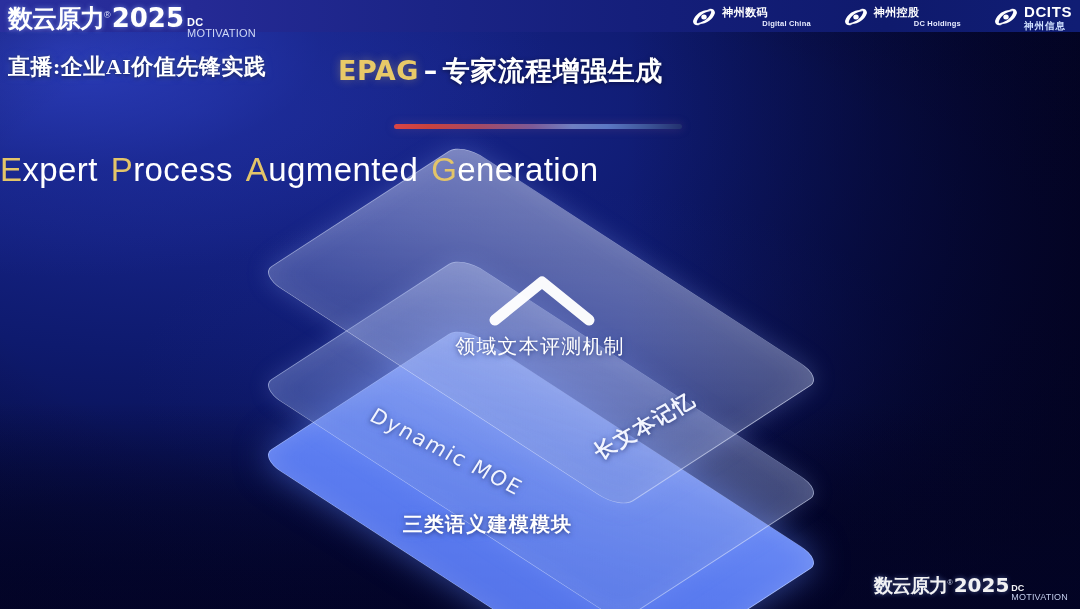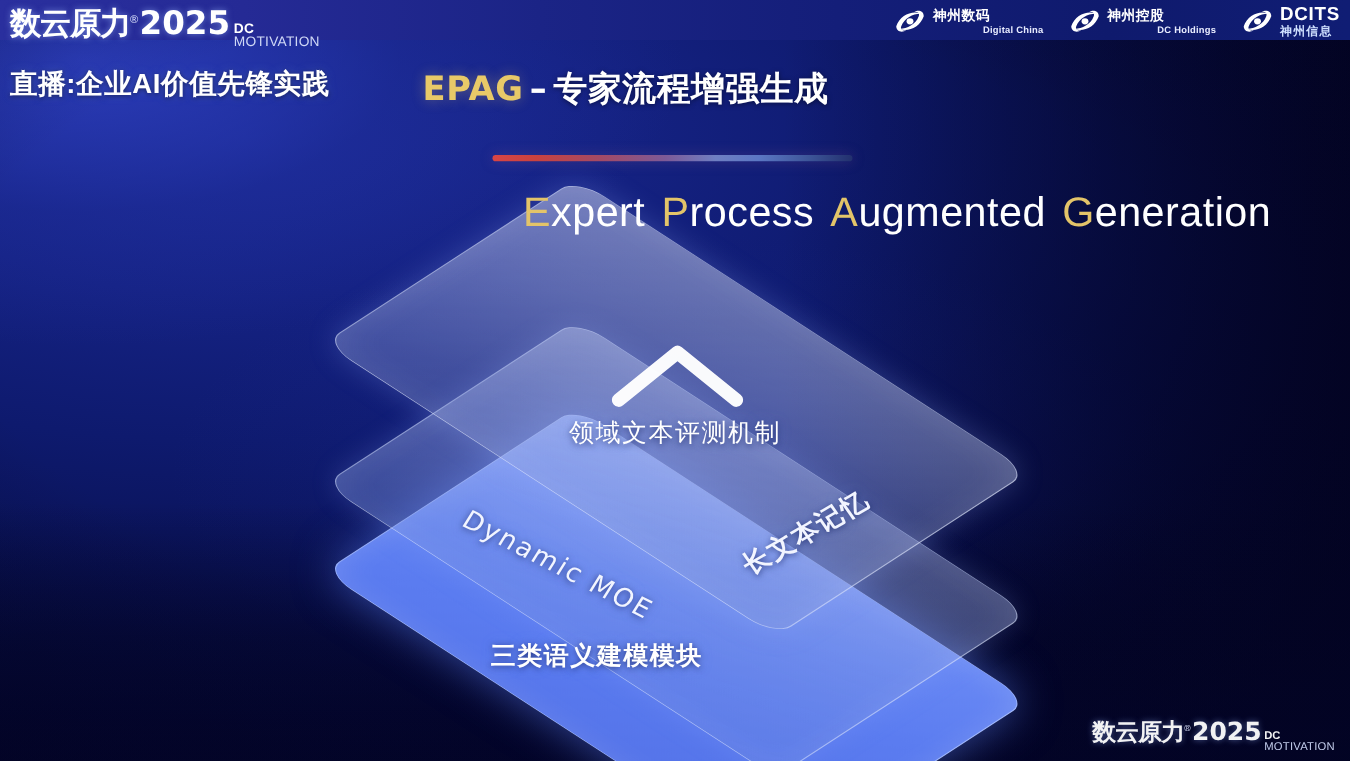--- a/index.html
+++ b/index.html
@@ -75,30 +75,30 @@
   .brand-dc-wrap {
     display: inline-block; margin-left: 3px; position: relative; top: -1px;
   }
   .brand-dc { display:block; font-size: 11px; font-weight: 700; color: #ffffff; line-height: 9px; letter-spacing:0.2px;}
   .brand-mot { display:block; font-size: 11px; font-weight: 500; color: #cfd8f6; line-height: 12px; letter-spacing: 0.2px;}
 
   .live-title {
     position: absolute; top: 52px; left: 8px;
     z-index: 8;
     font-size: 22px; font-weight: 700; color: #ffffff;
-    font-family: Liberation Sans, sans-serif;
+    font-family: Liberation Serif, serif;
     letter-spacing: 0.5px;
     text-shadow: 0 1px 4px rgba(0,0,0,0.55), 0 0 8px rgba(120,160,255,0.35);
     white-space: nowrap;
   }
 
   
   .corp-logos {
     position: absolute; top: 4px; right: 8px;
-    display: flex; align-items: center; gap: 20px;
+    display: flex; align-items: center; gap: 32px;
     z-index: 8;
   }
   .corp-logo { display: flex; align-items: center; gap: 5px; }
   .corp-mark {
     width: 26px; height: 22px; flex: 0 0 auto;
   }
   .corp-text { display: flex; flex-direction: column; line-height: 1; }
   .corp-cn {
     font-size: 11px; font-weight: 700; color: #ffffff;
     font-family: "DejaVu Sans", "Liberation Sans", sans-serif;
@@ -143,21 +143,21 @@
     width: 288px; height: 5px;
     border-radius: 3px;
     background: linear-gradient(to right, #d84545 0%, #c9423f 12%, #a34a66 30%, #7d5a97 48%, #6f7fc2 62%, #5b77c4 74%, #3d5598 88%, #22306e 100%);
     box-shadow: 0 0 10px rgba(140,90,140,0.35);
     z-index: 7;
   }
 
   
   .subtitle {
     position: absolute; top: 151px; left: 0; width: 1017px;
-    text-align: right;
+    text-align: left;
     z-index: 7;
     font-size: 33px; font-weight: 400;
     font-family: "Liberation Sans", "DejaVu Sans", sans-serif;
     letter-spacing: 0.4px;
     white-space: nowrap;
   }
   .sub-cap { color: #e3c469; }
   .sub-rest { color: #ffffff; }
   .subtitle .word { margin-right: 13px; }
   .subtitle .word:last-child { margin-right: 0; }
@@ -229,21 +229,21 @@
     color: #f2f5ff;
   }
   .lbl-changwen {
     left: 596px; top: 440px;
     font-size: 21px; font-weight: 700; letter-spacing: 1.5px;
     transform: rotate(-30deg) skew(5deg);
     transform-origin: 0 50%;
     color: #f2f5ff;
   }
   .lbl-bot {
-    left: 6px; width: 943px; text-align: center;
+    left: 16px; width: 943px; text-align: center;
     top: 511px;
     font-size: 20px; font-weight: 700; letter-spacing: 1.2px;
   }
 
   
   .watermark {
     position: absolute; right: 12px; bottom: 6px;
     z-index: 8;
     display: flex; align-items: baseline;
     opacity: 0.95;

